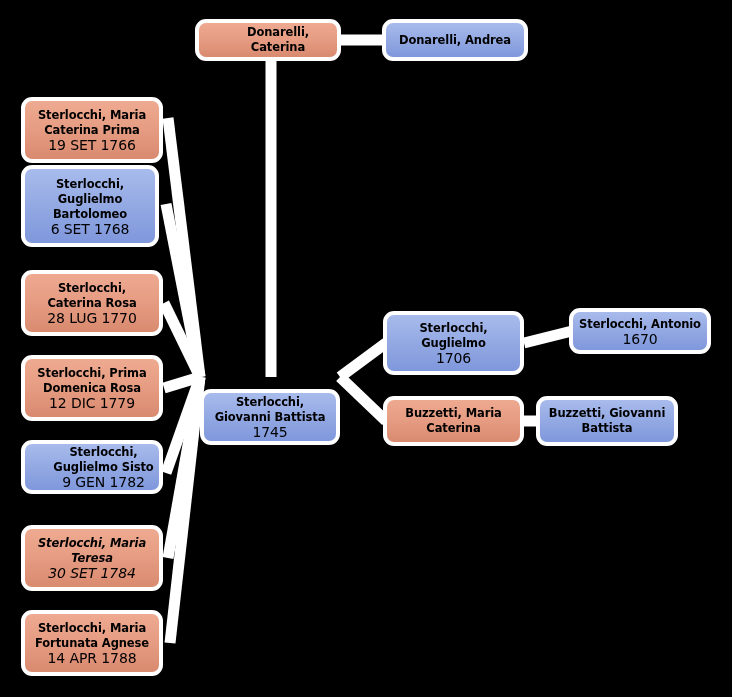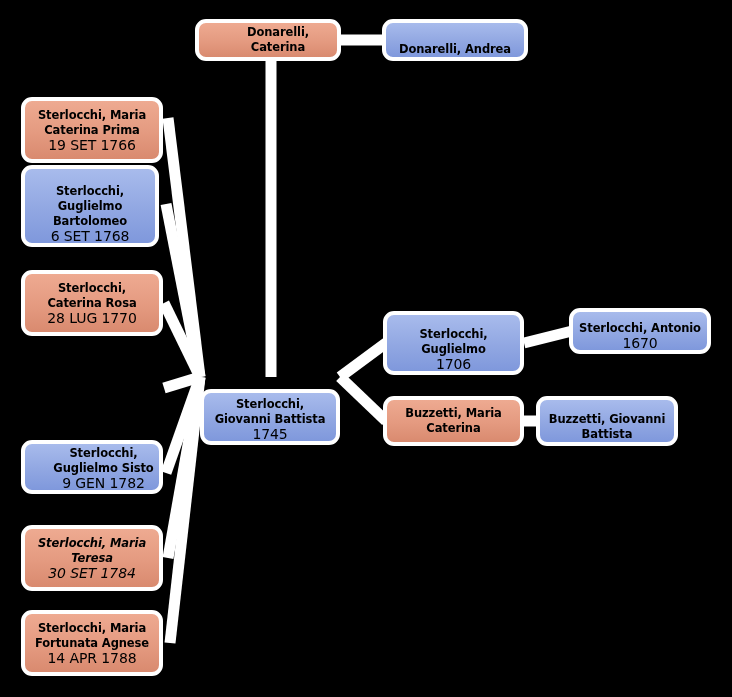--- a/index.html
+++ b/index.html
@@ -31,21 +31,20 @@
     display: flex;
     flex-direction: column;
     align-items: center;
     justify-content: center;
     text-align: center;
     color: #000000;
     z-index: 5;
   }
   .node.male {
     background: linear-gradient(to bottom, #a8bbec 0%, #91a7e2 55%, #7f98dc 100%);
-    justify-content: flex-end;
   }
   .node.female {
     background: linear-gradient(to bottom, #eeaa91 0%, #e49a80 55%, #d98a6f 100%);
   }
   .node .nm {
     font-weight: bold;
     font-size: 11.5px;
     line-height: 15px;
     letter-spacing: -0.1px;
     padding: 0 5px;
@@ -100,20 +99,24 @@
   <div class="node male" style="left:21px; top:165px; width:138px; height:82px;">
     <div class="nm">Sterlocchi, Guglielmo Bartolomeo</div>
     <div class="dt">6 SET 1768</div>
   </div>
 
   <div class="node female" style="left:21px; top:270px; width:142px; height:66px;">
     <div class="nm">Sterlocchi, Caterina Rosa</div>
     <div class="dt">28 LUG 1770</div>
   </div>
 
+  <div class="node female" style="left:21px; top:355px; width:142px; height:66px;">
+    <div class="nm">Sterlocchi, Prima Domenica Rosa</div>
+    <div class="dt">12 DIC 1779</div>
+  </div>
 
   <div class="node male" style="left:21px; top:440px; width:142px; height:54px;padding-left:23px;">
     <div class="nm">Sterlocchi, Guglielmo Sisto</div>
     <div class="dt">9 GEN 1782</div>
   </div>
 
   <div class="node female" style="left:21px; top:525px; width:142px; height:66px;font-style:italic;">
     <div class="nm">Sterlocchi, Maria Teresa</div>
     <div class="dt">30 SET 1784</div>
   </div>

